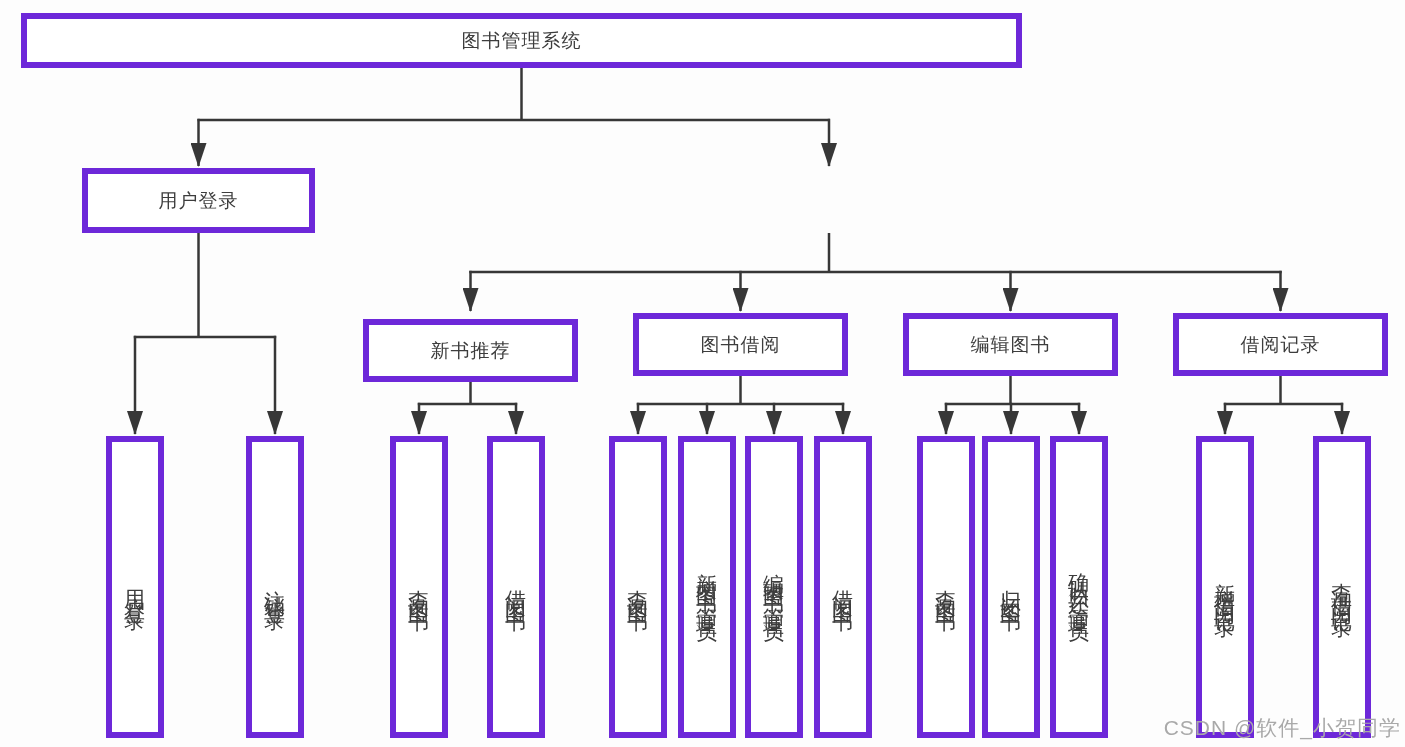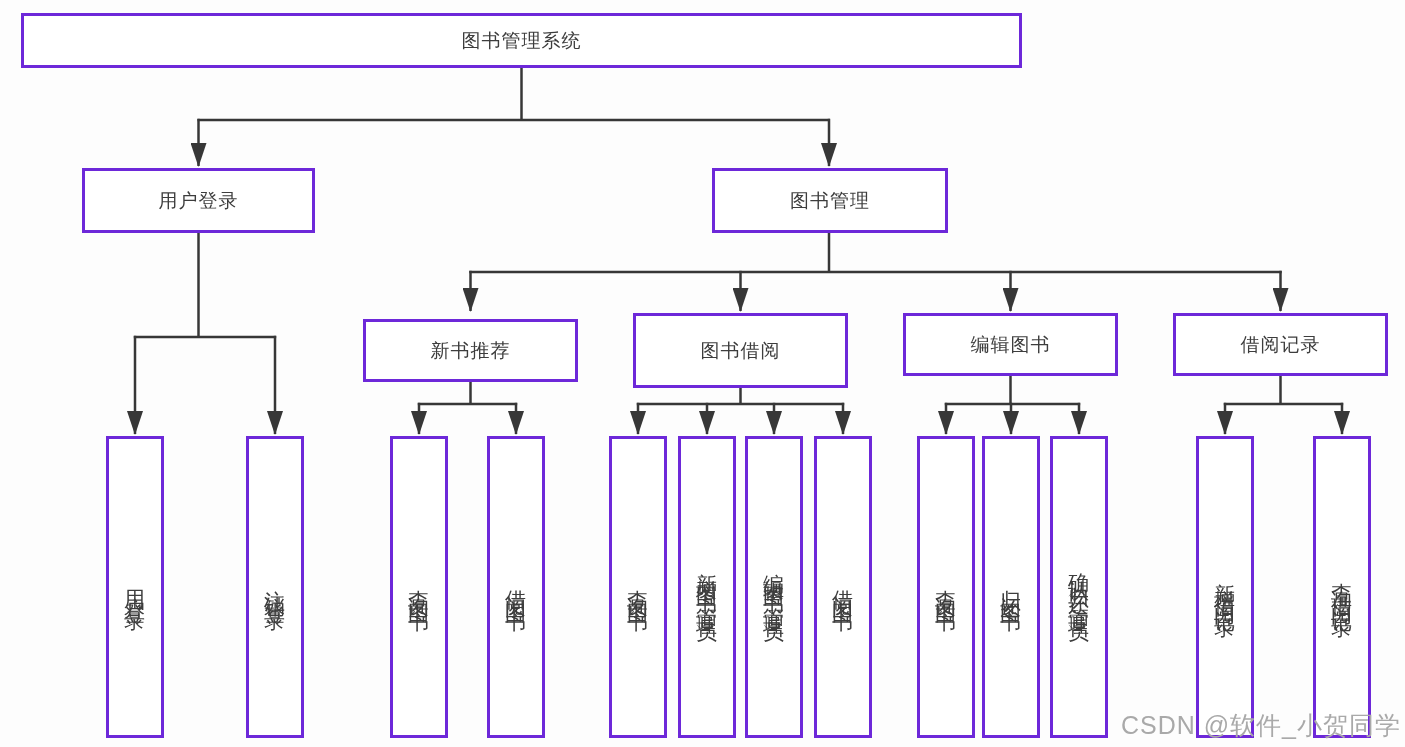--- a/index.html
+++ b/index.html
@@ -18,21 +18,21 @@
   #connectors {
     position: absolute;
     left: 0;
     top: 0;
     z-index: 1;
   }
   .node {
     position: absolute;
     box-sizing: border-box;
     background: #ffffff;
-    border: 3px solid #6d28d9;
+    border: 6px solid #6d28d9;
     color: #3d3d3d;
     display: flex;
     align-items: center;
     justify-content: center;
     z-index: 2;
   }
   .hbox {
     font-size: 19px;
     letter-spacing: 1px;
     white-space: nowrap;
@@ -42,21 +42,21 @@
     text-orientation: mixed;
     font-size: 21px;
     letter-spacing: 7px;
     line-height: 1;
     white-space: nowrap;
   }
   .watermark {
     position: absolute;
     right: 4px;
     bottom: 5px;
-    font-size: 25px;
+    font-size: 21px;
     color: #a9a9a9;
     letter-spacing: 1px;
     z-index: 3;
     white-space: nowrap;
   }
 </style>
 </head>
 <body>
 
 <div id="stage">
@@ -111,28 +111,25 @@
     </g>
   </svg>
 
   <div class="node hbox" style="left:21px; top:13px; width:1001px; height:55px;">
     <span>图书管理系统</span>
   </div>
 
   <div class="node hbox" style="left:82px; top:168px; width:233px; height:65px;">
     <span>用户登录</span>
   </div>
-  <div class="node hbox" style="left:712px; top:168px; width:236px; height:65px;">
-    <span>图书管理</span>
-  </div>
 
   <div class="node hbox" style="left:363px; top:313px; width:215px; height:63px;margin-top:6px;">
     <span>新书推荐</span>
   </div>
-  <div class="node hbox" style="left:633px; top:313px; width:215px; height:75px;">
+  <div class="node hbox" style="left:633px; top:313px; width:215px; height:63px;">
     <span>图书借阅</span>
   </div>
   <div class="node hbox" style="left:903px; top:313px; width:215px; height:63px;">
     <span>编辑图书</span>
   </div>
   <div class="node hbox" style="left:1173px; top:313px; width:215px; height:63px;">
     <span>借阅记录</span>
   </div>
 
   <div class="node vbox" style="left:106px; top:436px; width:58px; height:302px;">

